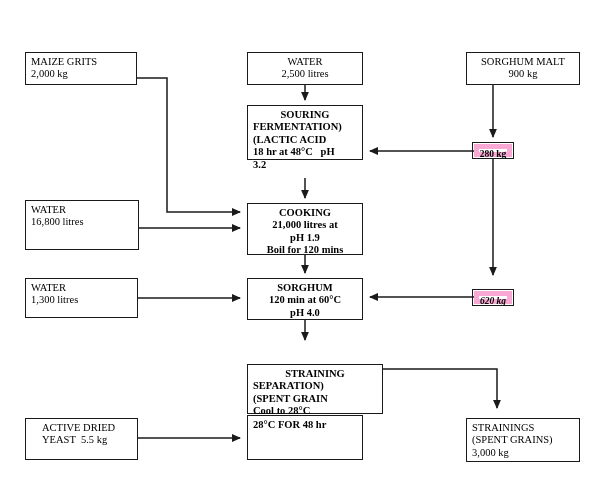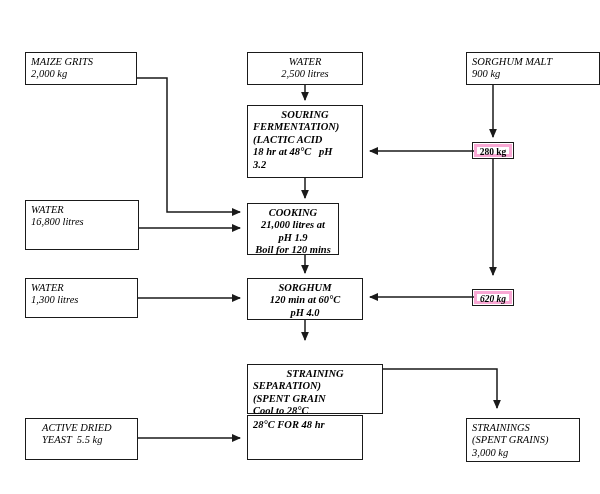--- a/index.html
+++ b/index.html
@@ -18,40 +18,39 @@
   }
   .box {
     position: absolute;
     box-sizing: border-box;
     border: 1px solid #1a1a1a;
     background: #ffffff;
     color: #000000;
     padding: 3px 5px;
     line-height: 1.18;
     z-index: 3;
-    font-style: italic;
   }
   .box .line { display: block; white-space: pre; }
   .serif-plain {
     font-family: "Liberation Serif", "DejaVu Serif", serif;
     font-weight: normal;
     font-size: 10.5px;
     text-align: left;
   }
   .serif-bold {
     font-family: "Liberation Serif", "DejaVu Serif", serif;
     font-weight: bold;
     font-size: 10.5px;
   }
   .center { text-align: center; }
   .left { text-align: left; }
   .tag-box {
     position: absolute;
     box-sizing: border-box;
-    border: 3px solid #f9a8d4;
+    border: 5px solid #f9a8d4;
     outline: 1px solid #1a1a1a;
     outline-offset: 1px;
     background: #ffffff;
     font-family: "Liberation Serif", "DejaVu Serif", serif;
     font-weight: bold;
     font-size: 9.5px;
     color: #000;
     text-align: center;
     line-height: 11px;
     z-index: 4;
@@ -119,39 +118,39 @@
   <div class="box serif-plain left" style="left:25px; top:52px; width:112px; height:33px;">
     <span class="line">MAIZE GRITS</span>
     <span class="line">2,000 kg</span>
   </div>
 
   <div class="box serif-plain center" style="left:247px; top:52px; width:116px; height:33px;">
     <span class="line">WATER</span>
     <span class="line">2,500 litres</span>
   </div>
 
-  <div class="box serif-plain left" style="left:466px; top:52px; width:134px; height:33px;">
+  <div class="box serif-plain left" style="left:466px; top:52px; width:114px; height:33px;text-align:center;">
     <span class="line">SORGHUM MALT</span>
     <span class="line">900 kg</span>
   </div>
 
-  <div class="box serif-bold left" style="left:247px; top:105px; width:116px; height:73px;">
+  <div class="box serif-bold left" style="left:247px; top:105px; width:116px; height:55px;">
     <span class="line center">SOURING</span>
     <span class="line">FERMENTATION)</span>
     <span class="line">(LACTIC ACID</span>
     <span class="line">18 hr at 48°C   pH</span>
     <span class="line">3.2</span>
   </div>
 
   <div class="box serif-plain left" style="left:25px; top:200px; width:114px; height:50px;">
     <span class="line">WATER</span>
     <span class="line">16,800 litres</span>
   </div>
 
-  <div class="box serif-bold center" style="left:247px; top:203px; width:92px; height:52px;">
+  <div class="box serif-bold center" style="left:247px; top:203px; width:116px; height:52px;">
     <span class="line">COOKING</span>
     <span class="line">21,000 litres at</span>
     <span class="line">pH 1.9</span>
     <span class="line">Boil for 120 mins</span>
   </div>
 
   <div class="box serif-plain left" style="left:25px; top:278px; width:113px; height:40px;">
     <span class="line">WATER</span>
     <span class="line">1,300 litres</span>
   </div>

